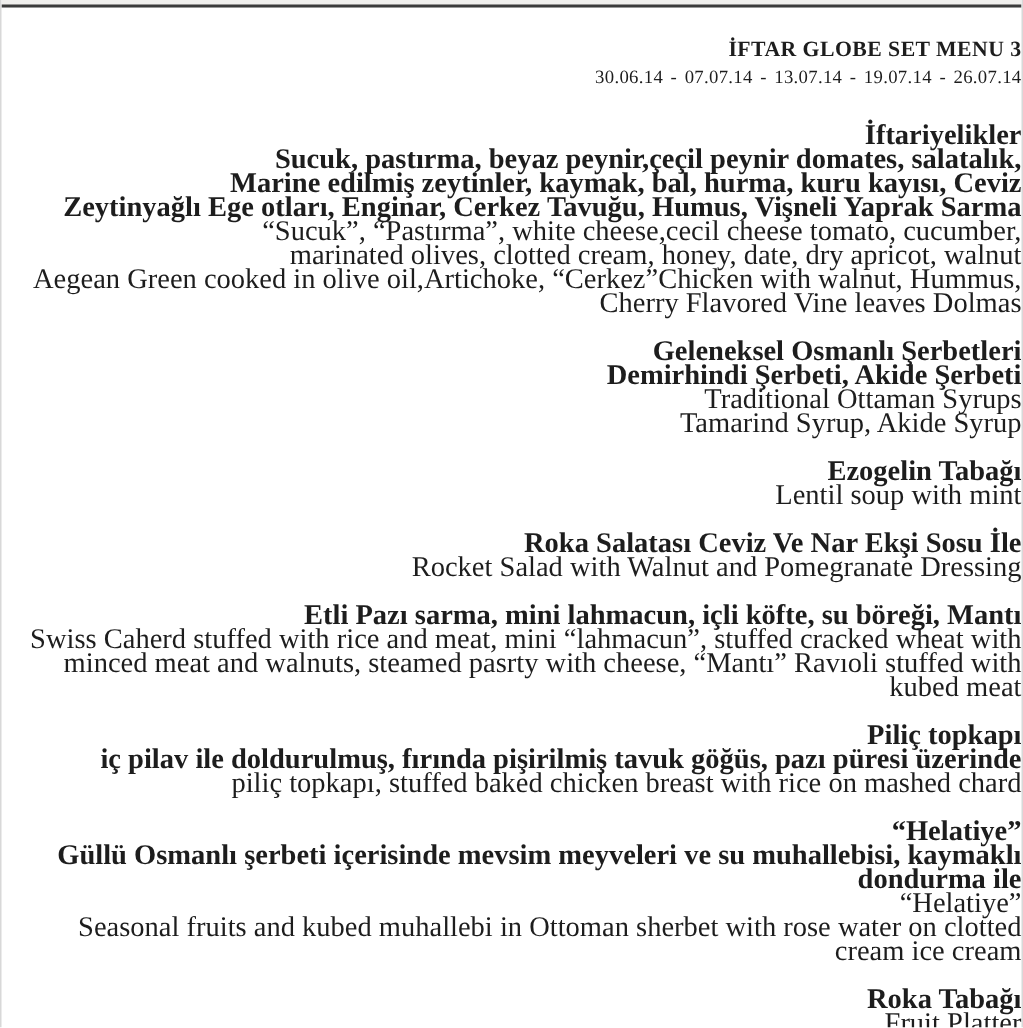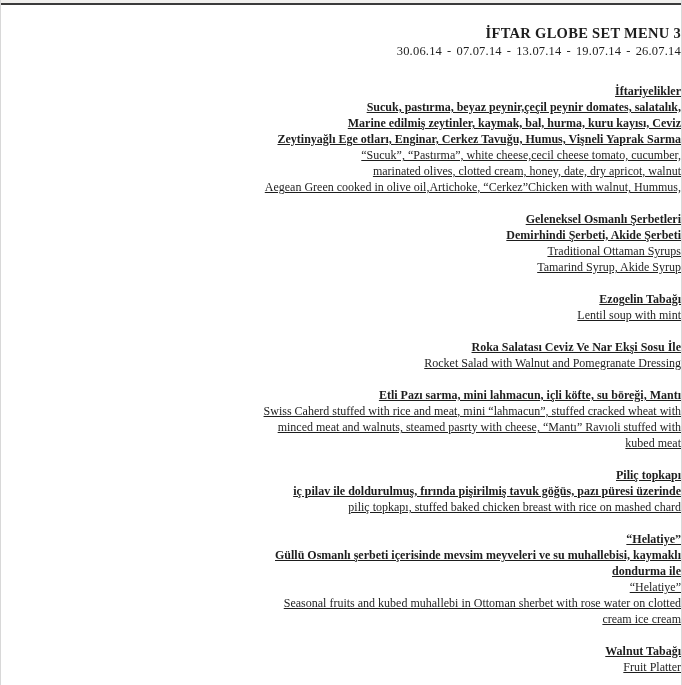--- a/index.html
+++ b/index.html
@@ -46,24 +46,23 @@
     line-height: 16px;
     margin-bottom: 24px;
     letter-spacing: 0.2px;
   }
   .date {
   }
   .date-sep {
     margin: 0 5px;
   }
   .section {
-    font-size: 12px;
+    font-size: 19px;
     line-height: 16px;
     margin-bottom: 16px;
-    text-decoration: underline;
   }
   .section:last-child {
     margin-bottom: 0;
   }
   .line {
     white-space: nowrap;
   }
   .line.bold {
     font-weight: bold;
   }
@@ -78,20 +77,21 @@
     <div class="dates" id="dates"><span class="date">30.06.14</span><span class="date-sep">-</span><span class="date">07.07.14</span><span class="date-sep">-</span><span class="date">13.07.14</span><span class="date-sep">-</span><span class="date">19.07.14</span><span class="date-sep">-</span><span class="date">26.07.14</span></div>
     <div id="sections">
         <div class="section">
           <div class="line bold">İftariyelikler</div>
           <div class="line bold">Sucuk, pastırma, beyaz peynir,çeçil peynir domates, salatalık,</div>
           <div class="line bold">Marine edilmiş zeytinler, kaymak, bal, hurma, kuru kayısı, Ceviz</div>
           <div class="line bold">Zeytinyağlı Ege otları, Enginar, Cerkez Tavuğu, Humus, Vişneli Yaprak Sarma</div>
           <div class="line">“Sucuk”, “Pastırma”, white cheese,cecil cheese tomato, cucumber,</div>
           <div class="line">marinated olives, clotted cream, honey, date, dry apricot, walnut</div>
           <div class="line">Aegean Green cooked in olive oil,Artichoke, “Cerkez”Chicken with walnut, Hummus,</div>
+          <div class="line">Cherry Flavored Vine leaves Dolmas</div>
         </div>
         <div class="section">
           <div class="line bold">Geleneksel Osmanlı Şerbetleri</div>
           <div class="line bold">Demirhindi Şerbeti, Akide Şerbeti</div>
           <div class="line">Traditional Ottaman Syrups</div>
           <div class="line">Tamarind Syrup, Akide Syrup</div>
         </div>
         <div class="section">
           <div class="line bold">Ezogelin Tabağı</div>
           <div class="line">Lentil soup with mint</div>
@@ -113,18 +113,18 @@
         </div>
         <div class="section">
           <div class="line bold">“Helatiye”</div>
           <div class="line bold">Güllü Osmanlı şerbeti içerisinde mevsim meyveleri ve su muhallebisi, kaymaklı</div>
           <div class="line bold">dondurma ile</div>
           <div class="line">“Helatiye”</div>
           <div class="line">Seasonal fruits and kubed muhallebi in Ottoman sherbet with rose water on clotted</div>
           <div class="line">cream ice cream</div>
         </div>
         <div class="section">
-          <div class="line bold">Walnut Tabağı</div>
+          <div class="line bold">Roka Tabağı</div>
           <div class="line">Fruit Platter</div>
         </div>
       </div>
   </div>
 </div>
 
 </body></html>

